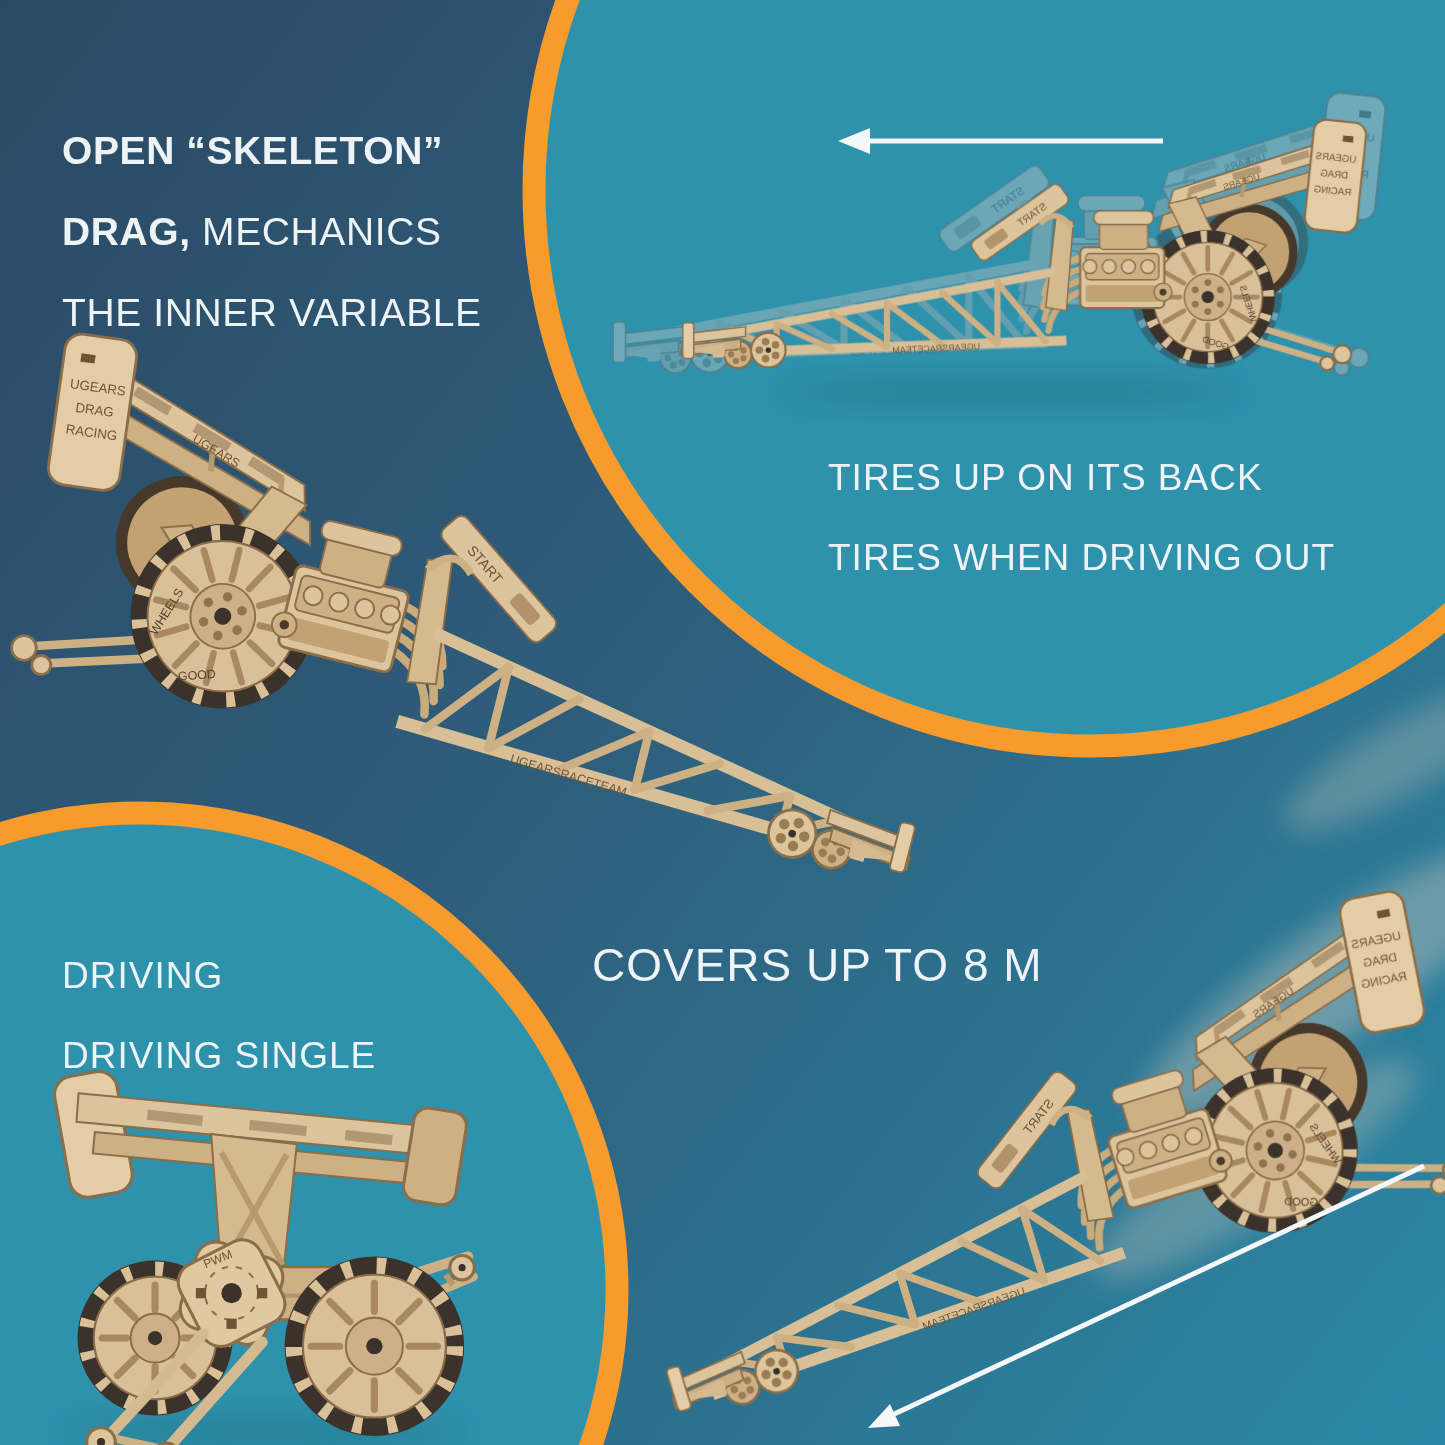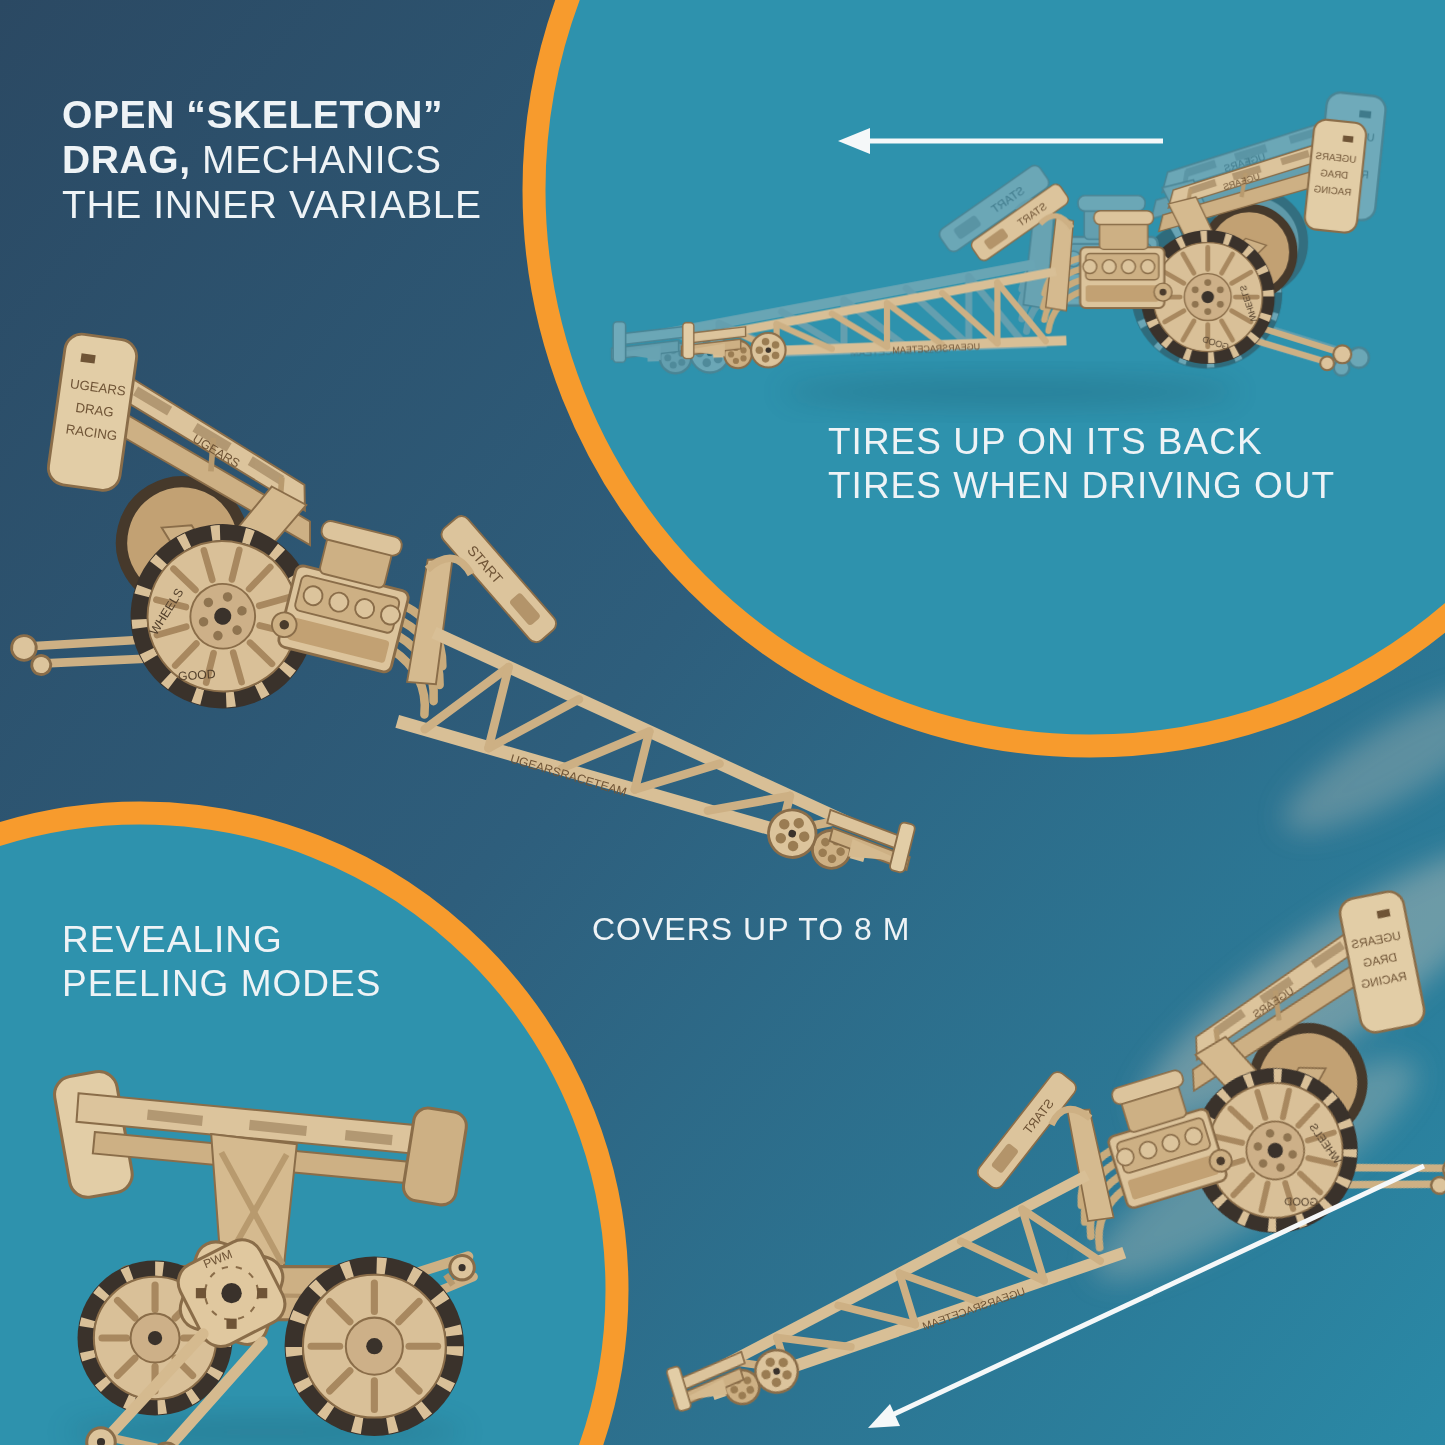--- a/index.html
+++ b/index.html
@@ -3,26 +3,26 @@
 <meta charset="utf-8">
 <style>
   html,body{margin:0;padding:0;background:#222;}
   .canvas{
     position:relative;width:1445px;height:1445px;overflow:hidden;
     background:linear-gradient(128deg,#2b4963 0%,#2e5e7c 45%,#2a89a6 100%);
     font-family:"Liberation Sans",sans-serif;
   }
   svg.art{position:absolute;left:0;top:0;width:1445px;height:1445px;display:block;}
   .callout{position:absolute;color:#eef3f6;letter-spacing:1px;}
-  .callout .line{white-space:nowrap;}
+  .callout .line{white-space:nowrap;margin-top:36px;}
   .tl{left:62px;top:92px;font-size:39px;line-height:45px;letter-spacing:.6px;}
   .tl .b{font-weight:700;}
   .trc{left:828px;top:420px;font-size:37px;line-height:44px;font-weight:400;}
   .blc{left:62px;top:918px;font-size:37px;line-height:44px;font-weight:400;}
-  .brc{left:592px;top:906px;font-size:32px;line-height:46px;font-weight:400;}
+  .brc{left:592px;top:906px;font-size:46px;line-height:46px;font-weight:400;}
   text{font-family:"Liberation Sans",sans-serif;}
 </style>
 </head>
 <body>
 
 <div class="canvas">
 
   <svg class="art" viewBox="0 0 1445 1445">
     <defs>
       <filter id="soft" x="-60%" y="-60%" width="220%" height="220%">
@@ -315,21 +315,21 @@
     <div class="line"><span class="b">DRAG,</span><span> MECHANICS</span></div>
     <div class="line"><span>THE INNER VARIABLE</span></div>
   </div>
 
   <div class="callout trc">
     <div class="line">TIRES UP ON ITS BACK</div>
     <div class="line">TIRES WHEN DRIVING OUT</div>
   </div>
 
   <div class="callout blc">
-    <div class="line">REVEALING</div>
-    <div class="line">PEELING MODES</div>
+    <div class="line">DRIVING</div>
+    <div class="line">DRIVING SINGLE</div>
   </div>
 
   <div class="callout brc">
     <div class="line">COVERS UP TO 8 M</div>
   </div>
 
 </div>
 
 </body></html>

